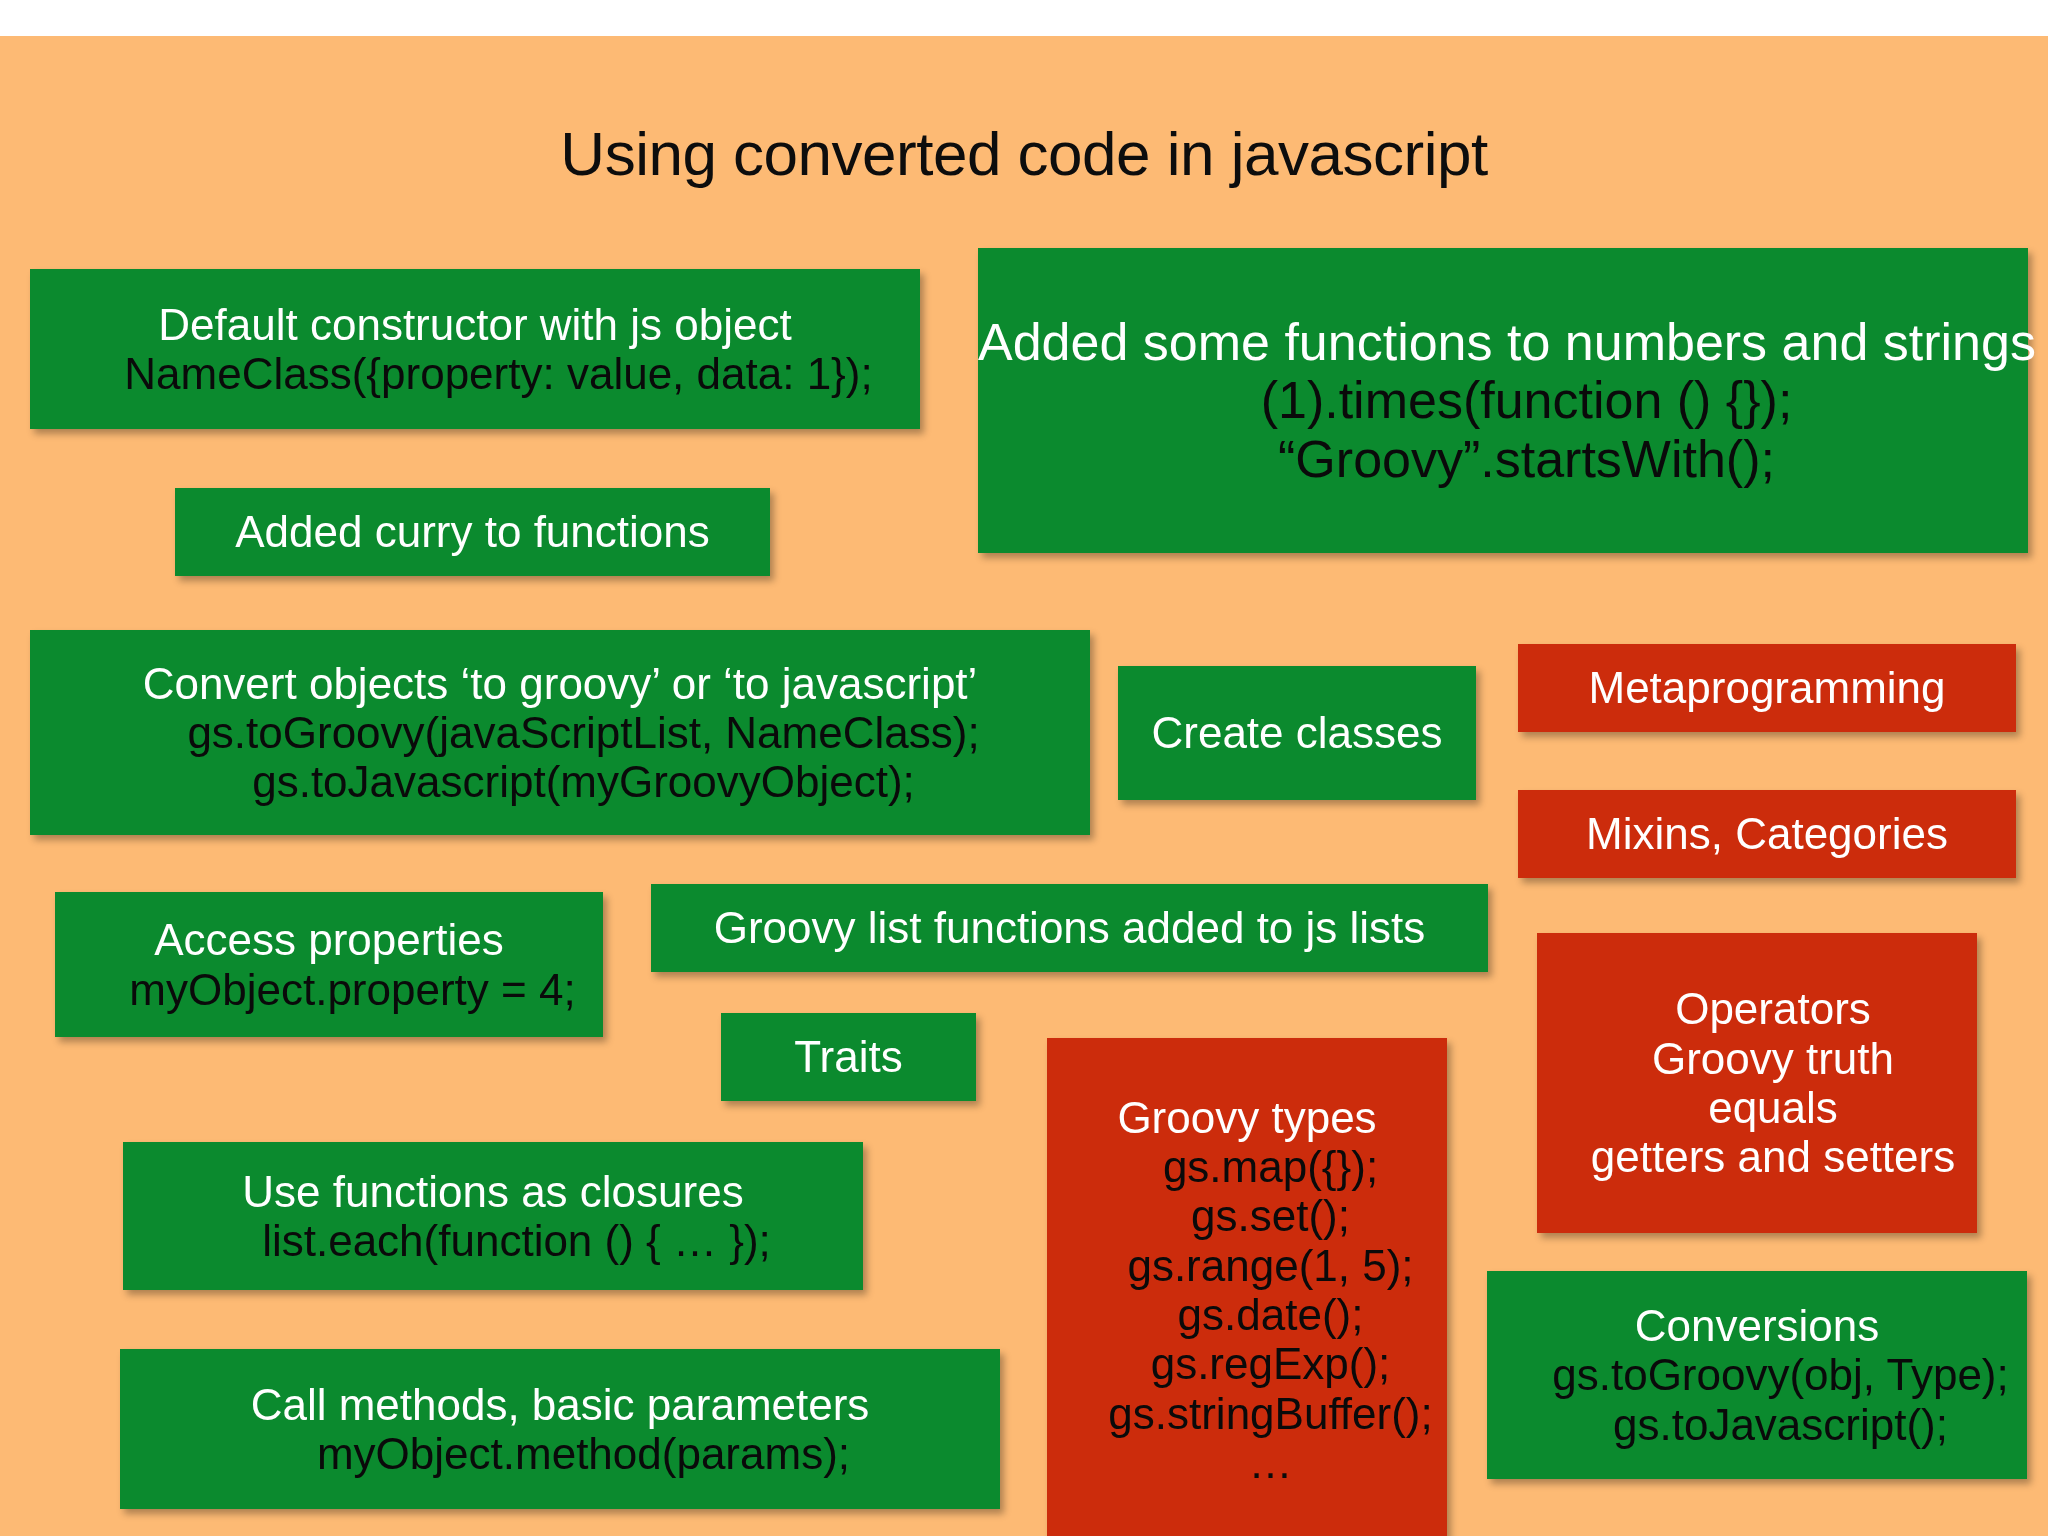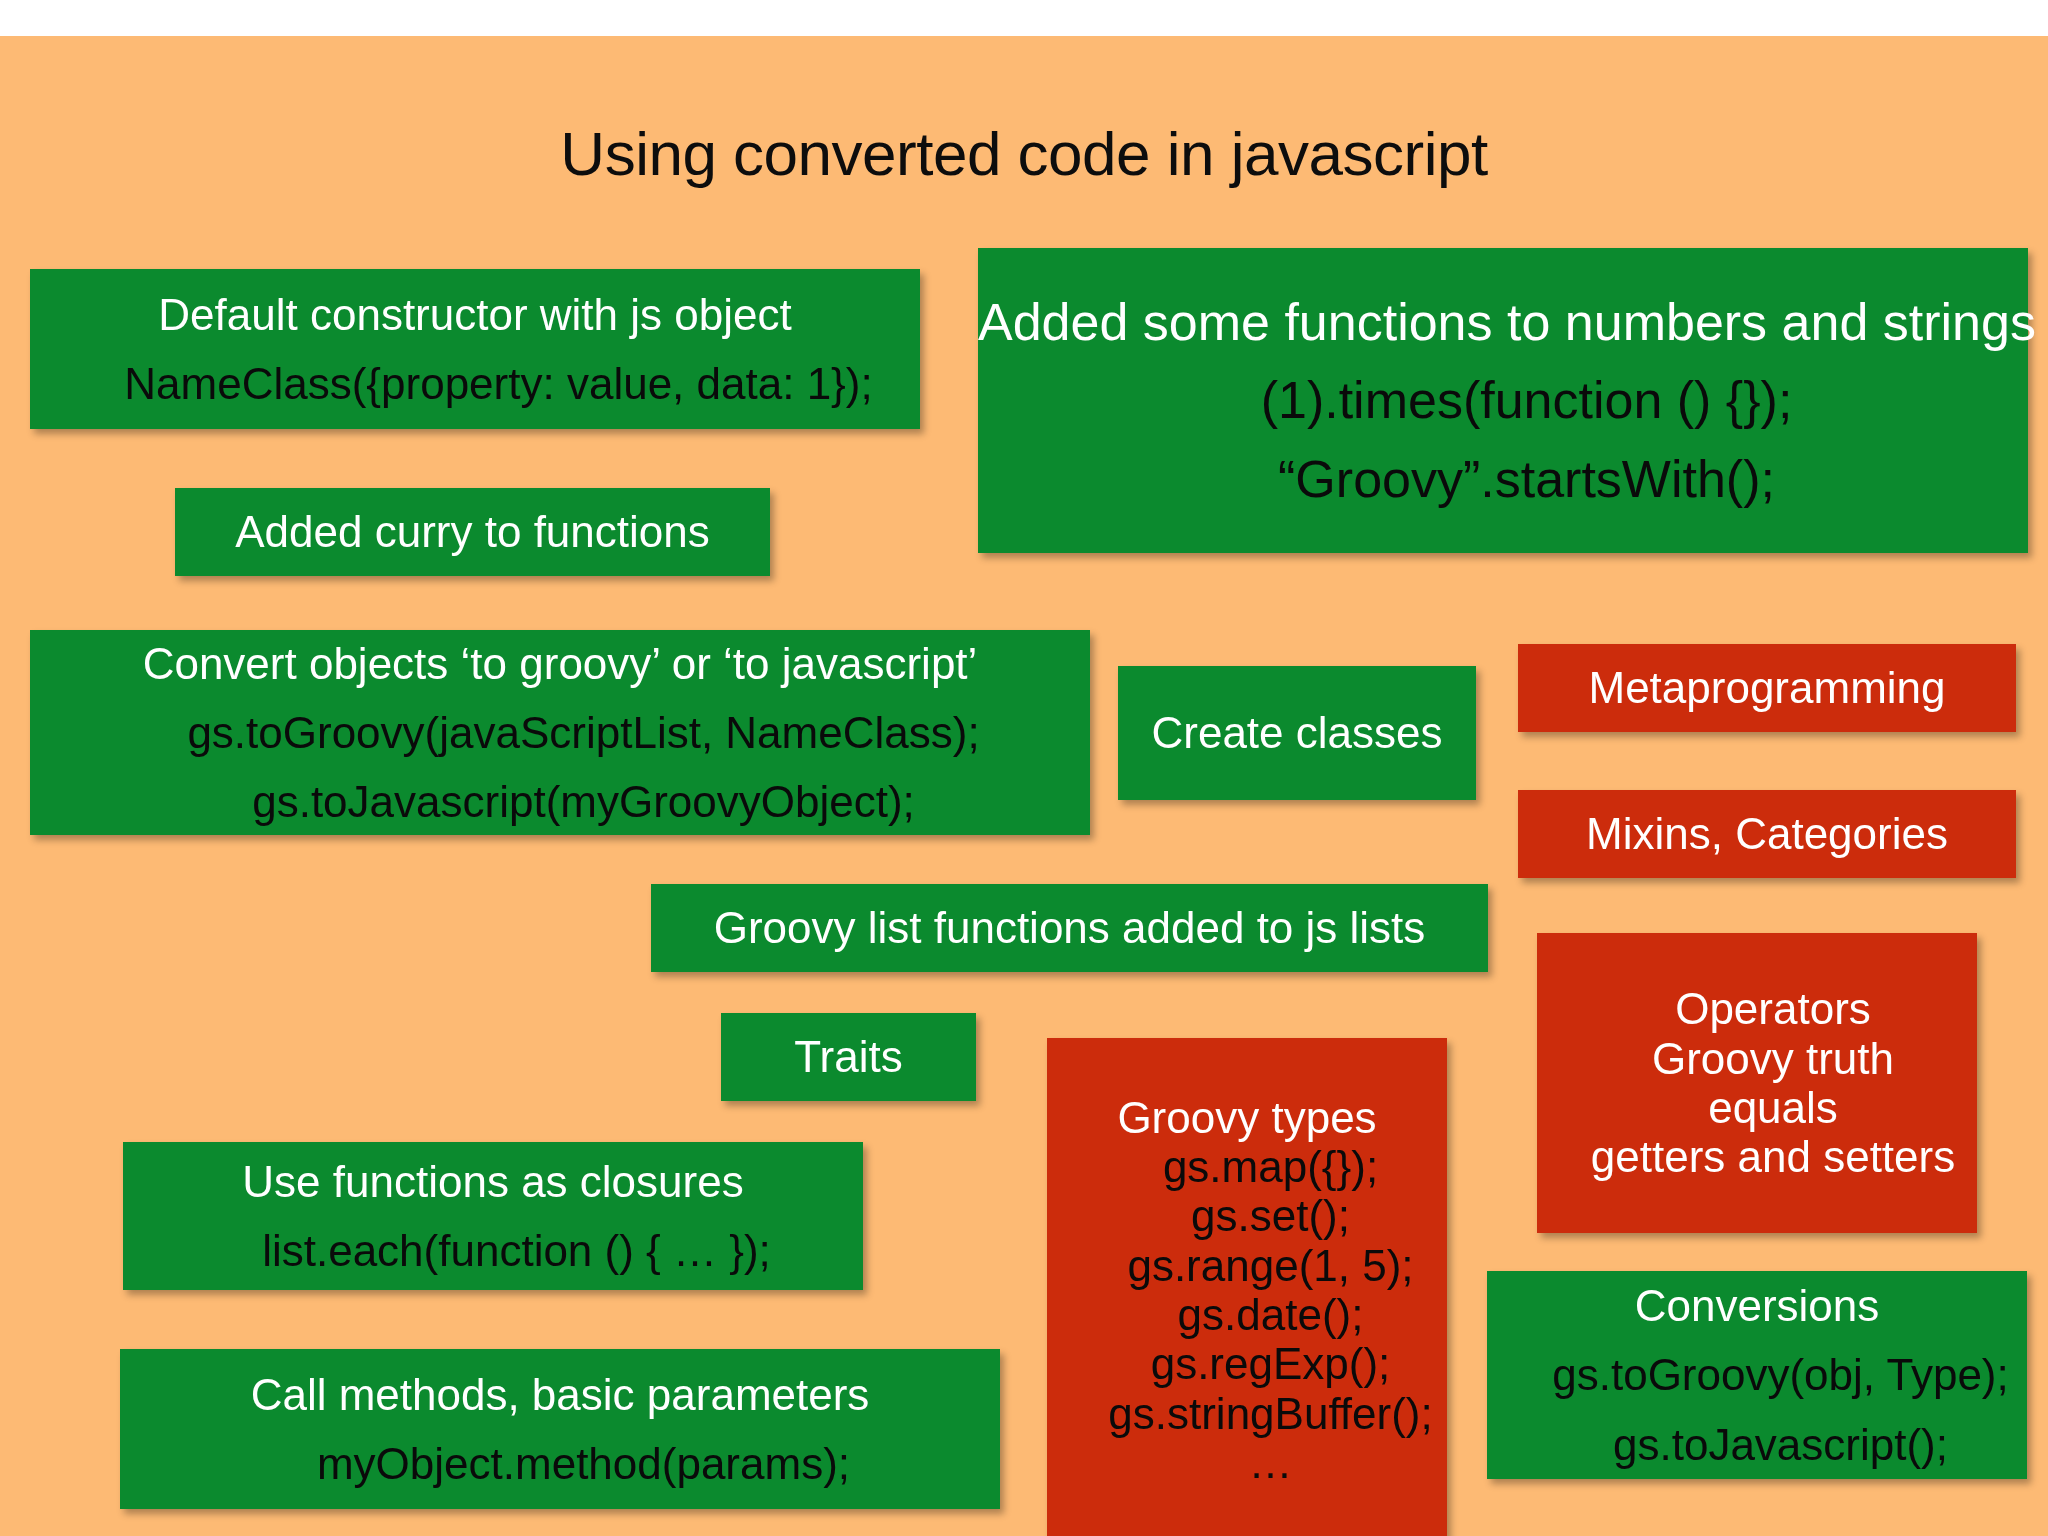--- a/index.html
+++ b/index.html
@@ -35,21 +35,21 @@
 
   .box {
     position: absolute;
     display: flex;
     flex-direction: column;
     align-items: center;
     justify-content: center;
     box-shadow: 4px 5px 7px rgba(0,0,0,0.30);
   }
 
-  .box.green { background: #0b8a2e; gap: 20px; }
+  .box.green { background: #0b8a2e; }
   .box.red   { background: #cc2c0c; }
 
   .line {
     width: 100%;
     text-align: center;
     line-height: 1.12;
     white-space: nowrap;
   }
 
   .line.head {
@@ -98,20 +98,24 @@
   </div>
 
   <div class="box red" style="left:1518px; top:608px; width:498px; height:88px; font-size:44px;">
     <div class="line head-light">Metaprogramming</div>
   </div>
 
   <div class="box red" style="left:1518px; top:754px; width:498px; height:88px; font-size:44px;">
     <div class="line head-light">Mixins, Categories</div>
   </div>
 
+  <div class="box green" style="left:55px; top:856px; width:548px; height:145px; font-size:44px;">
+    <div class="line head">Access properties</div>
+    <div class="line code">myObject.property = 4;</div>
+  </div>
 
   <div class="box green" style="left:651px; top:848px; width:837px; height:88px; font-size:44px;">
     <div class="line head">Groovy list functions added to js lists</div>
   </div>
 
   <div class="box red" style="left:1537px; top:897px; width:440px; height:300px; font-size:44px;padding-left:32px;">
     <div class="line head-light">Operators</div>
     <div class="line head-light">Groovy truth</div>
     <div class="line head-light">equals</div>
     <div class="line head-light">getters and setters</div>

